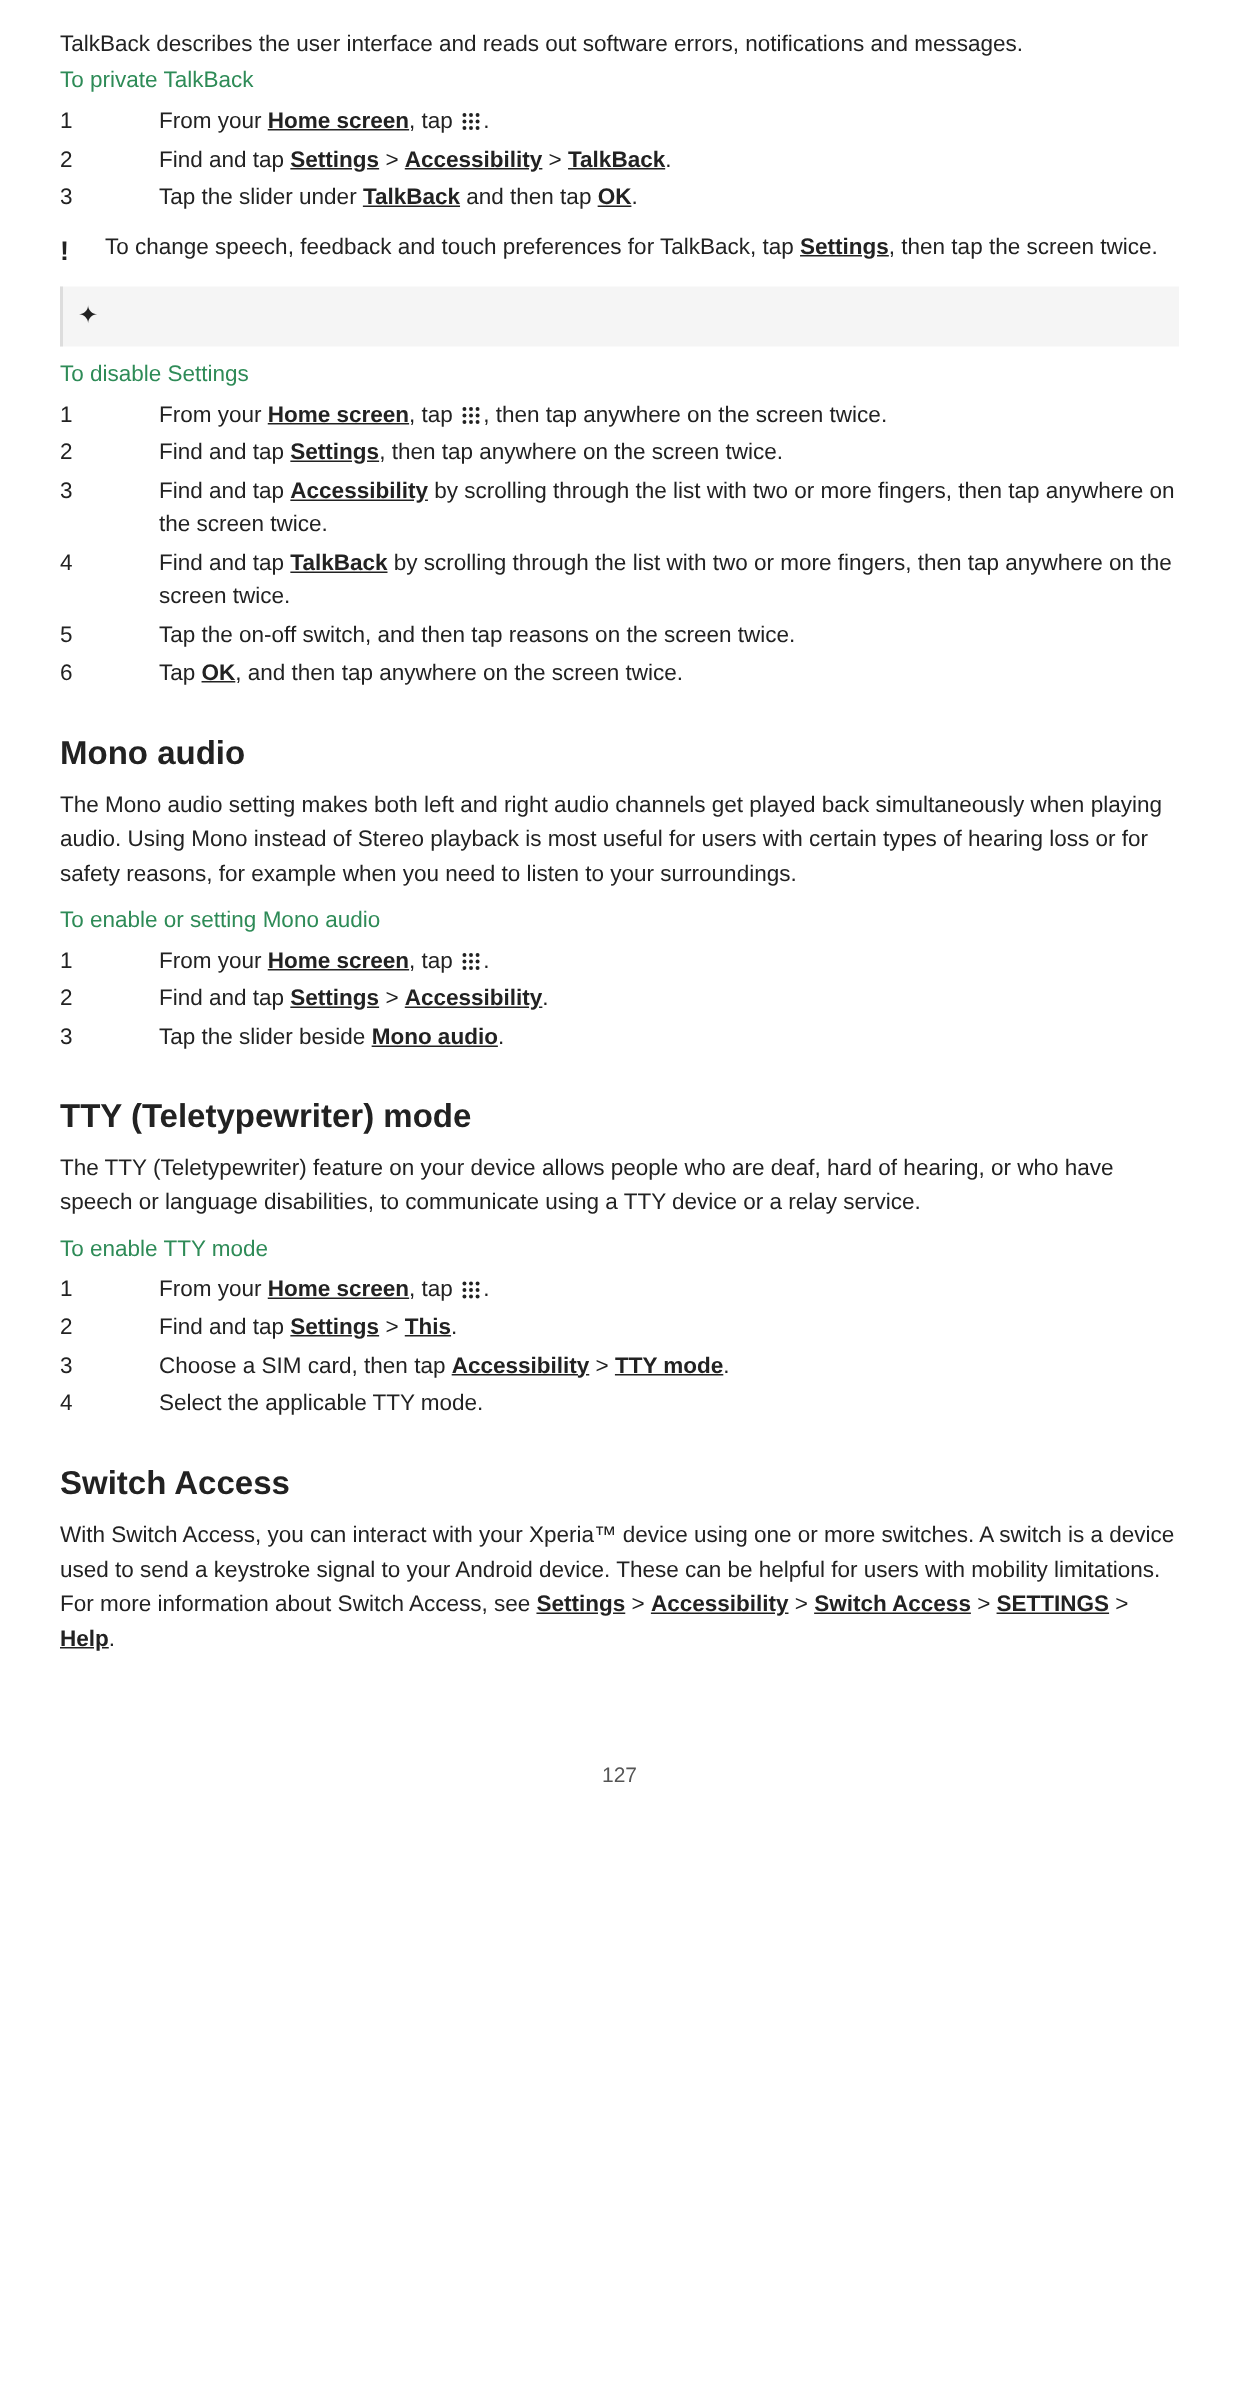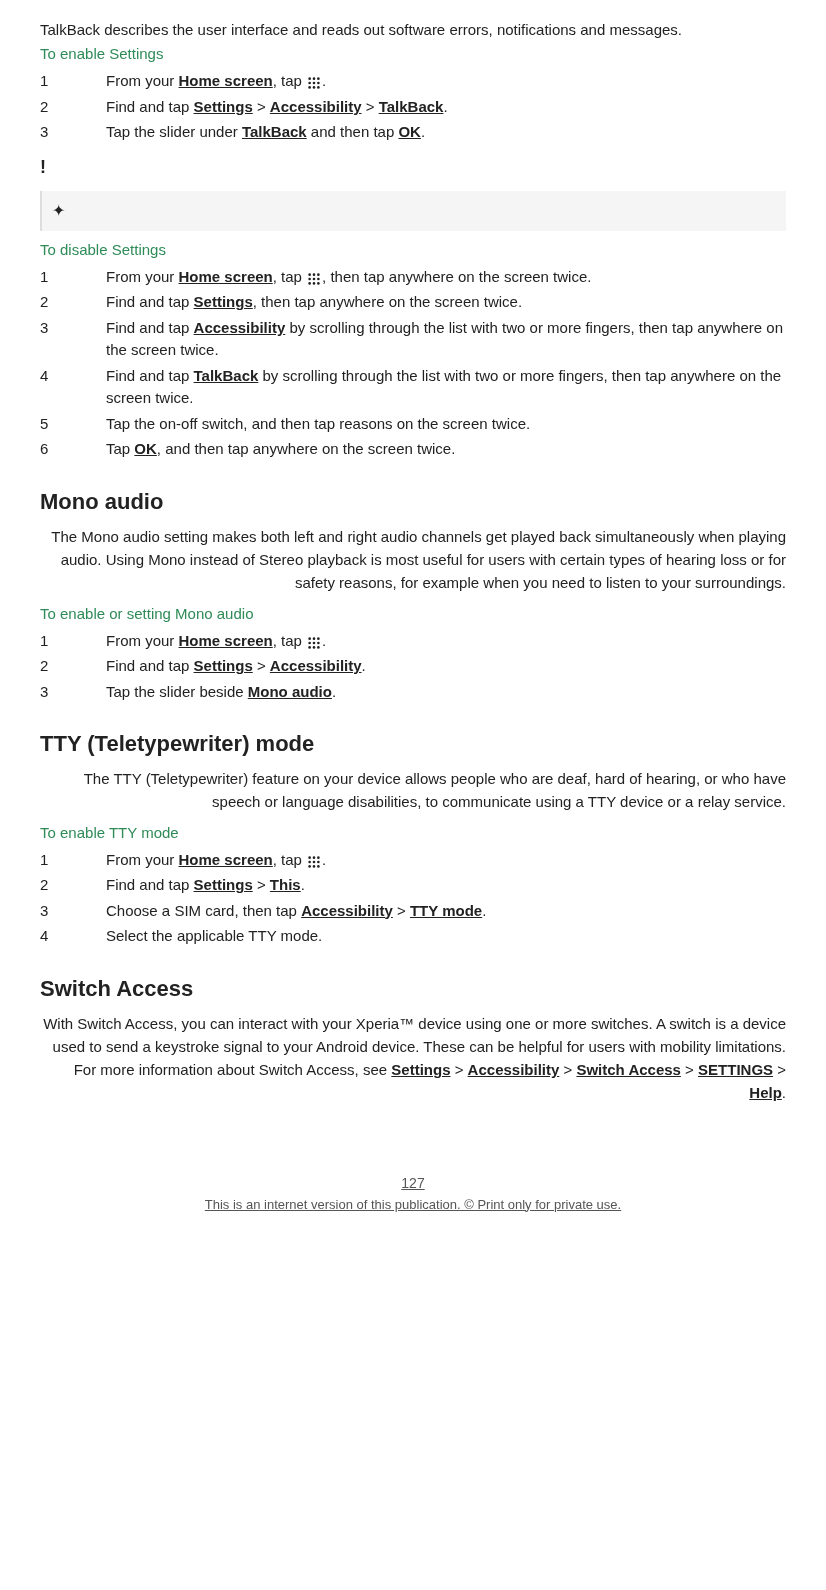--- a/index.html
+++ b/index.html
@@ -81,29 +81,27 @@
       min-width: 26px;
       margin-right: 4px;
     }
     .note-block .content {
       flex: 1;
     }
     .body-text {
       font-size: 15px;
       line-height: 1.55;
       margin-bottom: 10px;
-      text-align: right;
     }
     .page-footer {
       text-align: center;
       font-size: 13px;
       color: #555;
       margin-top: 60px;
       padding-top: 10px;
-      text-decoration: underline;
     }
     .page-number {
       font-size: 14px;
       color: #555;
       text-align: center;
       margin-bottom: 6px;
     }
     .apps-icon {
       display: inline-block;
       width: 14px;
@@ -116,21 +114,21 @@
     .apps-icon svg {
       width: 14px;
       height: 14px;
     }
   </style>
 </head>
 <body>
 
 <p class="intro-text">TalkBack describes the user interface and reads out software errors, notifications and messages.</p>
 
-<p class="section-heading-green">To enable Settings</p>
+<p class="section-heading-green">To private TalkBack</p>
 
 <ol class="numbered-list">
   <li>
     <span class="num">1</span>
     <span class="content">From your <span class="bold-underline">Home screen</span>, tap <span class="apps-icon"><svg viewBox="0 0 16 16" xmlns="http://www.w3.org/2000/svg">
             <circle cx="3" cy="3" r="1.5" fill="#222"></circle>
             <circle cx="8" cy="3" r="1.5" fill="#222"></circle>
             <circle cx="13" cy="3" r="1.5" fill="#222"></circle>
             <circle cx="3" cy="8" r="1.5" fill="#222"></circle>
             <circle cx="8" cy="8" r="1.5" fill="#222"></circle>
@@ -145,20 +143,21 @@
     <span class="content">Find and tap <span class="bold-underline">Settings</span> &gt; <span class="bold-underline">Accessibility</span> &gt; <span class="bold-underline">TalkBack</span>.</span>
   </li>
   <li>
     <span class="num">3</span>
     <span class="content">Tap the slider under <span class="bold-underline">TalkBack</span> and then tap <span class="bold-underline">OK</span>.</span>
   </li>
 </ol>
 
 <div class="warning-block">
   <span class="icon">!</span>
+  <span>To change speech, feedback and touch preferences for TalkBack, tap <span class="bold-underline">Settings</span>, then tap the screen twice.</span>
 </div>
 
 <div class="note-block">
   <span class="icon">✦</span>
 </div>
 
 <p class="section-heading-green">To disable Settings</p>
 
 <ol class="numbered-list">
   <li>
@@ -262,14 +261,13 @@
     <span class="content">Select the applicable TTY mode.</span>
   </li>
 </ol>
 
 <h2 class="section-heading-large">Switch Access</h2>
 
 <p class="body-text">With Switch Access, you can interact with your Xperia™ device using one or more switches. A switch is a device used to send a keystroke signal to your Android device. These can be helpful for users with mobility limitations. For more information about Switch Access, see <span class="bold-underline">Settings</span> &gt; <span class="bold-underline">Accessibility</span> &gt; <span class="bold-underline">Switch Access</span> &gt; <span class="bold-underline">SETTINGS</span> &gt; <span class="bold-underline">Help</span>.</p>
 
 <div class="page-footer">
   <div class="page-number">127</div>
-  <div>This is an internet version of this publication. © Print only for private use.</div>
 </div>
 
 </body></html>

